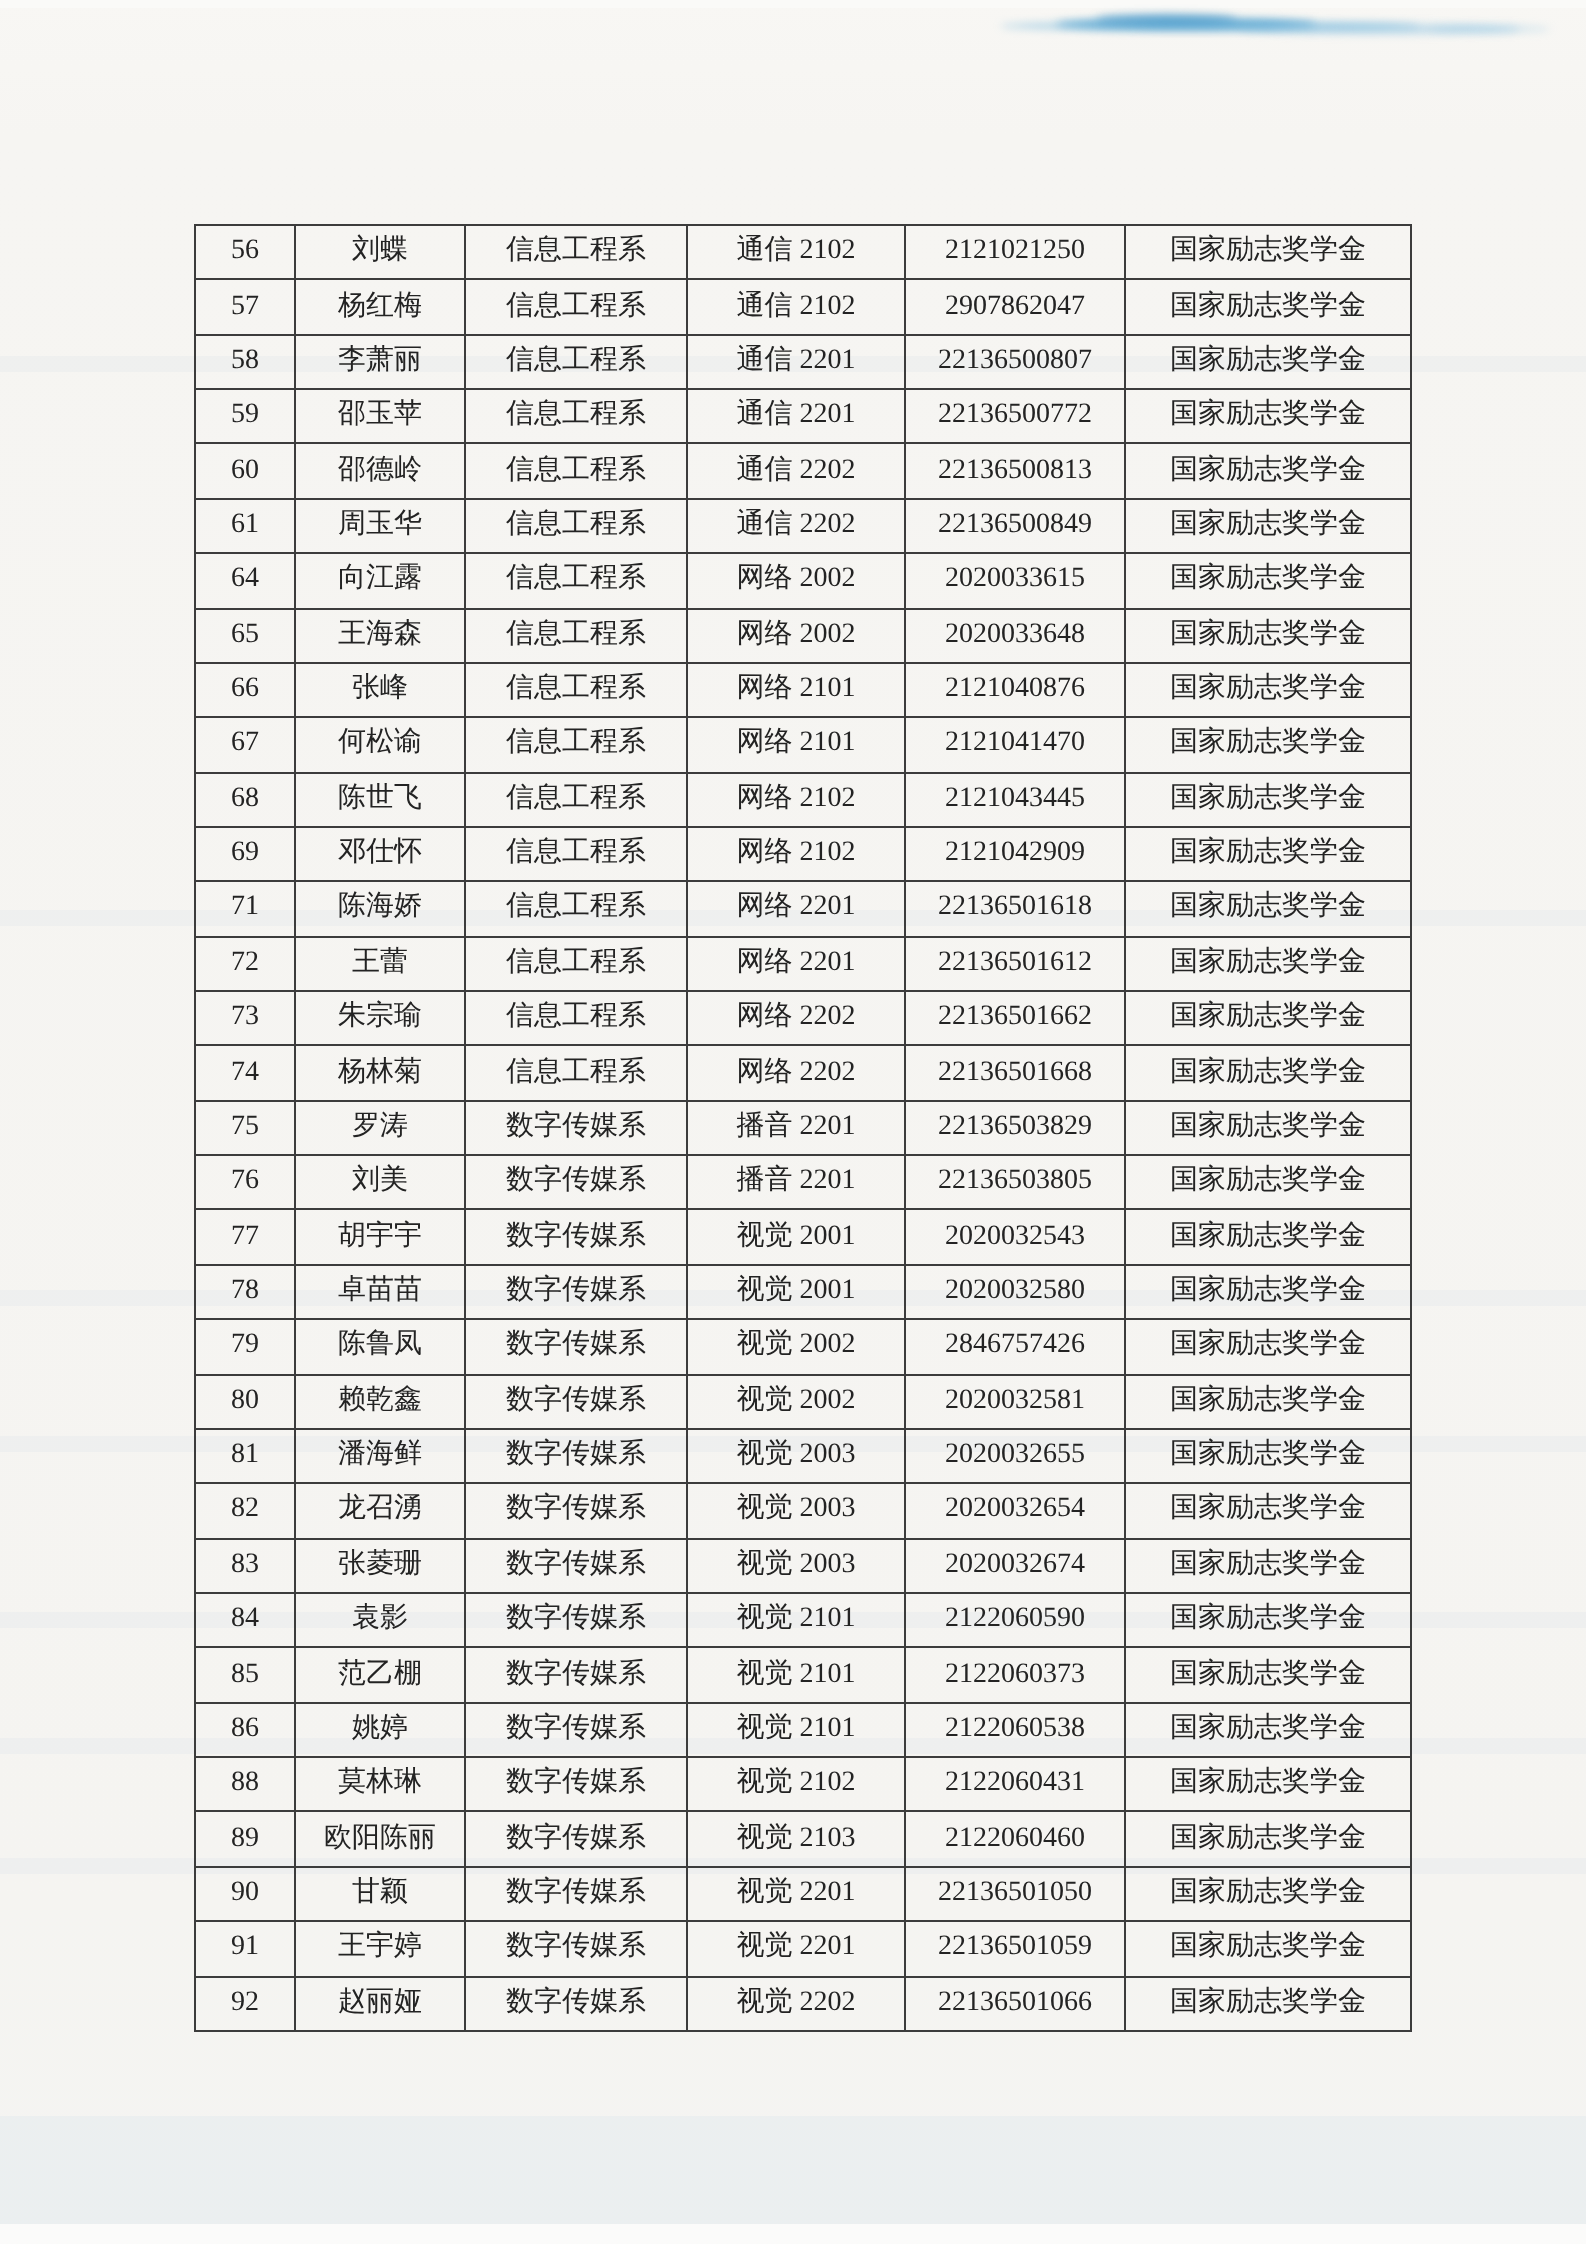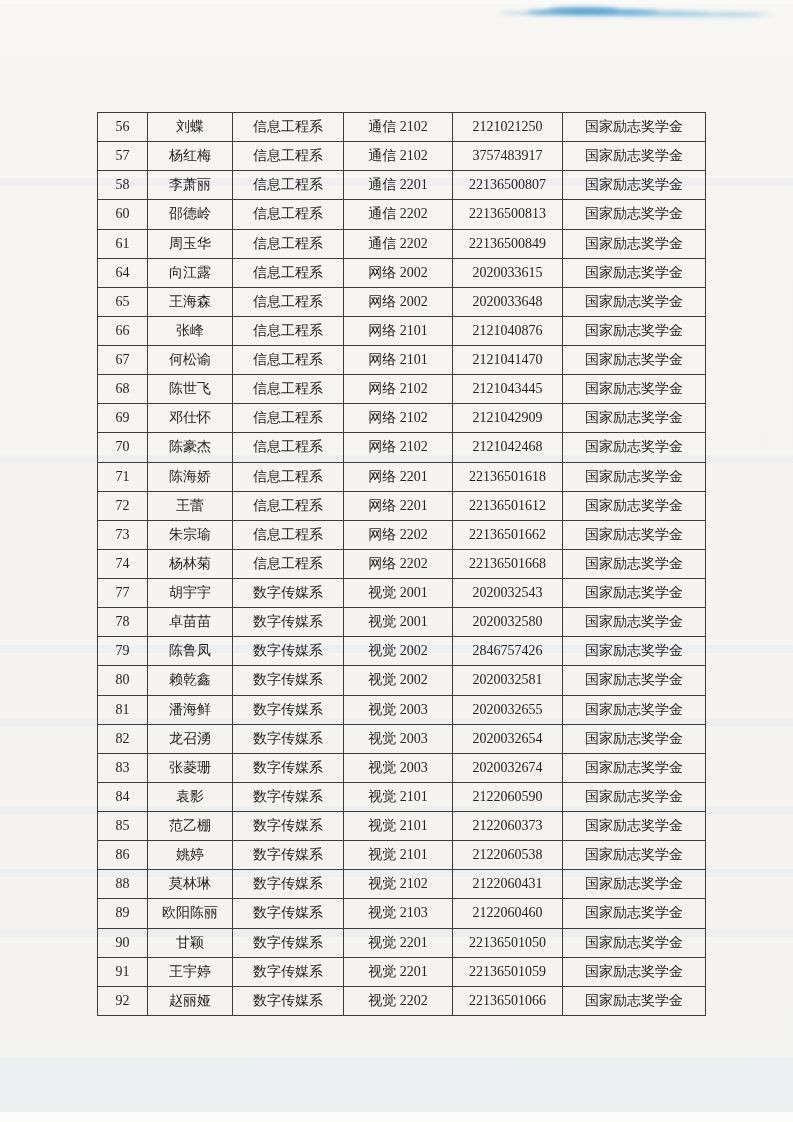--- a/index.html
+++ b/index.html
@@ -143,32 +143,40 @@
         <td>信息工程系</td>
         <td>通信 2102</td>
         <td>2121021250</td>
         <td>国家励志奖学金</td>
       </tr>
       <tr>
         <td>57</td>
         <td>杨红梅</td>
         <td>信息工程系</td>
         <td>通信 2102</td>
-        <td>3757483917</td>
+        <td>2907862047</td>
         <td>国家励志奖学金</td>
       </tr>
       <tr>
         <td>58</td>
         <td>李萧丽</td>
         <td>信息工程系</td>
         <td>通信 2201</td>
         <td>22136500807</td>
         <td>国家励志奖学金</td>
       </tr>
       <tr>
+        <td>59</td>
+        <td>邵玉苹</td>
+        <td>信息工程系</td>
+        <td>通信 2201</td>
+        <td>22136500772</td>
+        <td>国家励志奖学金</td>
+      </tr>
+      <tr>
         <td>60</td>
         <td>邵德岭</td>
         <td>信息工程系</td>
         <td>通信 2202</td>
         <td>22136500813</td>
         <td>国家励志奖学金</td>
       </tr>
       <tr>
         <td>61</td>
         <td>周玉华</td>
@@ -219,28 +227,20 @@
       </tr>
       <tr>
         <td>69</td>
         <td>邓仕怀</td>
         <td>信息工程系</td>
         <td>网络 2102</td>
         <td>2121042909</td>
         <td>国家励志奖学金</td>
       </tr>
       <tr>
-        <td>70</td>
-        <td>陈豪杰</td>
-        <td>信息工程系</td>
-        <td>网络 2102</td>
-        <td>2121042468</td>
-        <td>国家励志奖学金</td>
-      </tr>
-      <tr>
         <td>71</td>
         <td>陈海娇</td>
         <td>信息工程系</td>
         <td>网络 2201</td>
         <td>22136501618</td>
         <td>国家励志奖学金</td>
       </tr>
       <tr>
         <td>72</td>
         <td>王蕾</td>
@@ -259,20 +259,36 @@
       </tr>
       <tr>
         <td>74</td>
         <td>杨林菊</td>
         <td>信息工程系</td>
         <td>网络 2202</td>
         <td>22136501668</td>
         <td>国家励志奖学金</td>
       </tr>
       <tr>
+        <td>75</td>
+        <td>罗涛</td>
+        <td>数字传媒系</td>
+        <td>播音 2201</td>
+        <td>22136503829</td>
+        <td>国家励志奖学金</td>
+      </tr>
+      <tr>
+        <td>76</td>
+        <td>刘美</td>
+        <td>数字传媒系</td>
+        <td>播音 2201</td>
+        <td>22136503805</td>
+        <td>国家励志奖学金</td>
+      </tr>
+      <tr>
         <td>77</td>
         <td>胡宇宇</td>
         <td>数字传媒系</td>
         <td>视觉 2001</td>
         <td>2020032543</td>
         <td>国家励志奖学金</td>
       </tr>
       <tr>
         <td>78</td>
         <td>卓苗苗</td>

